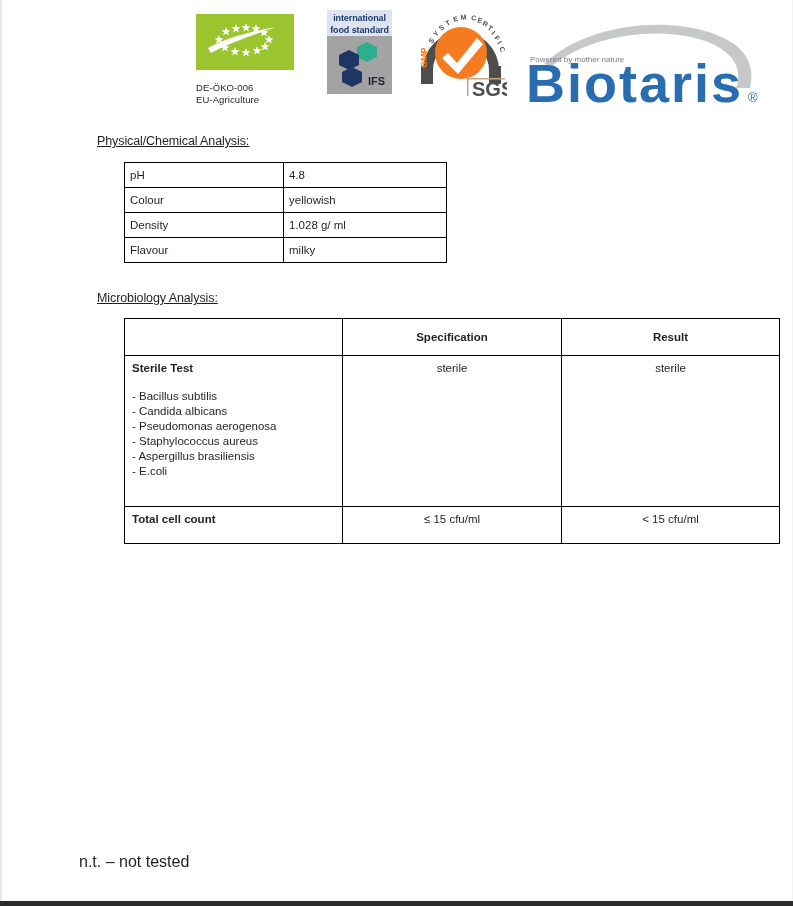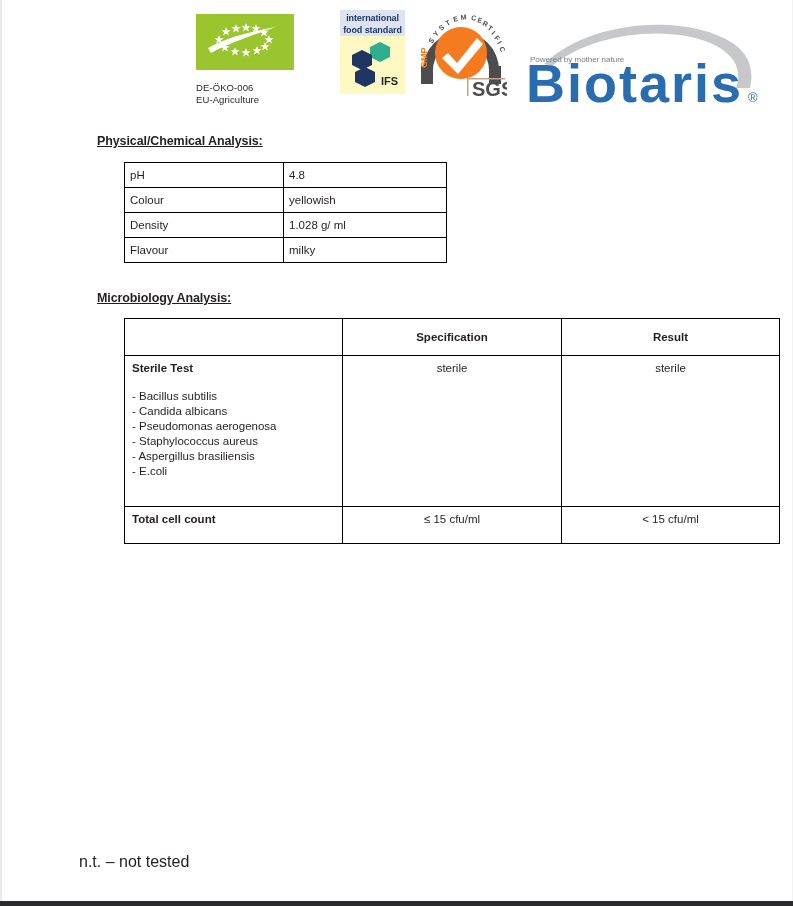--- a/index.html
+++ b/index.html
@@ -56,50 +56,50 @@
   }
   .eu-caption {
     font-size: 9.5px;
     line-height: 11.5px;
     color: #231f20;
     margin-top: 12px;
     letter-spacing: 0.1px;
   }
 
   
-  .ifs-logo { left: 338px; top: 10px; width: 74px; height: 85px; }
+  .ifs-logo { left: 325px; top: 10px; width: 74px; height: 85px; }
   .ifs-top {
     width: 65px; height: 26px;
     background: #dfe3ef;
     color: #1b3a6b;
     font-size: 9px;
     font-weight: bold;
     line-height: 12px;
     padding-top: 2px;
     box-sizing: border-box;
     text-align: center;
     letter-spacing: -0.1px;
   }
   .ifs-bot {
     width: 65px; height: 58px;
-    background: #fef9c3;
+    background: #a3a3a3;
     position: relative;
   }
 
   
   .sgs-logo { left: 413px; top: 8px; width: 92px; height: 90px; }
 
   
   .bio-logo { left: 520px; top: 20px; width: 250px; height: 90px; }
 
   
   .heading {
     position: absolute;
     font-size: 12.5px;
-    font-weight: bold;
+    font-weight: normal;
     text-decoration: underline;
     letter-spacing: -0.1px;
     white-space: nowrap;
     text-align: center;
   }
   #h-phys { left: 95px; top: 134px; }
   #h-micro { left: 95px; top: 291px; }
 
   table {
     position: absolute;

